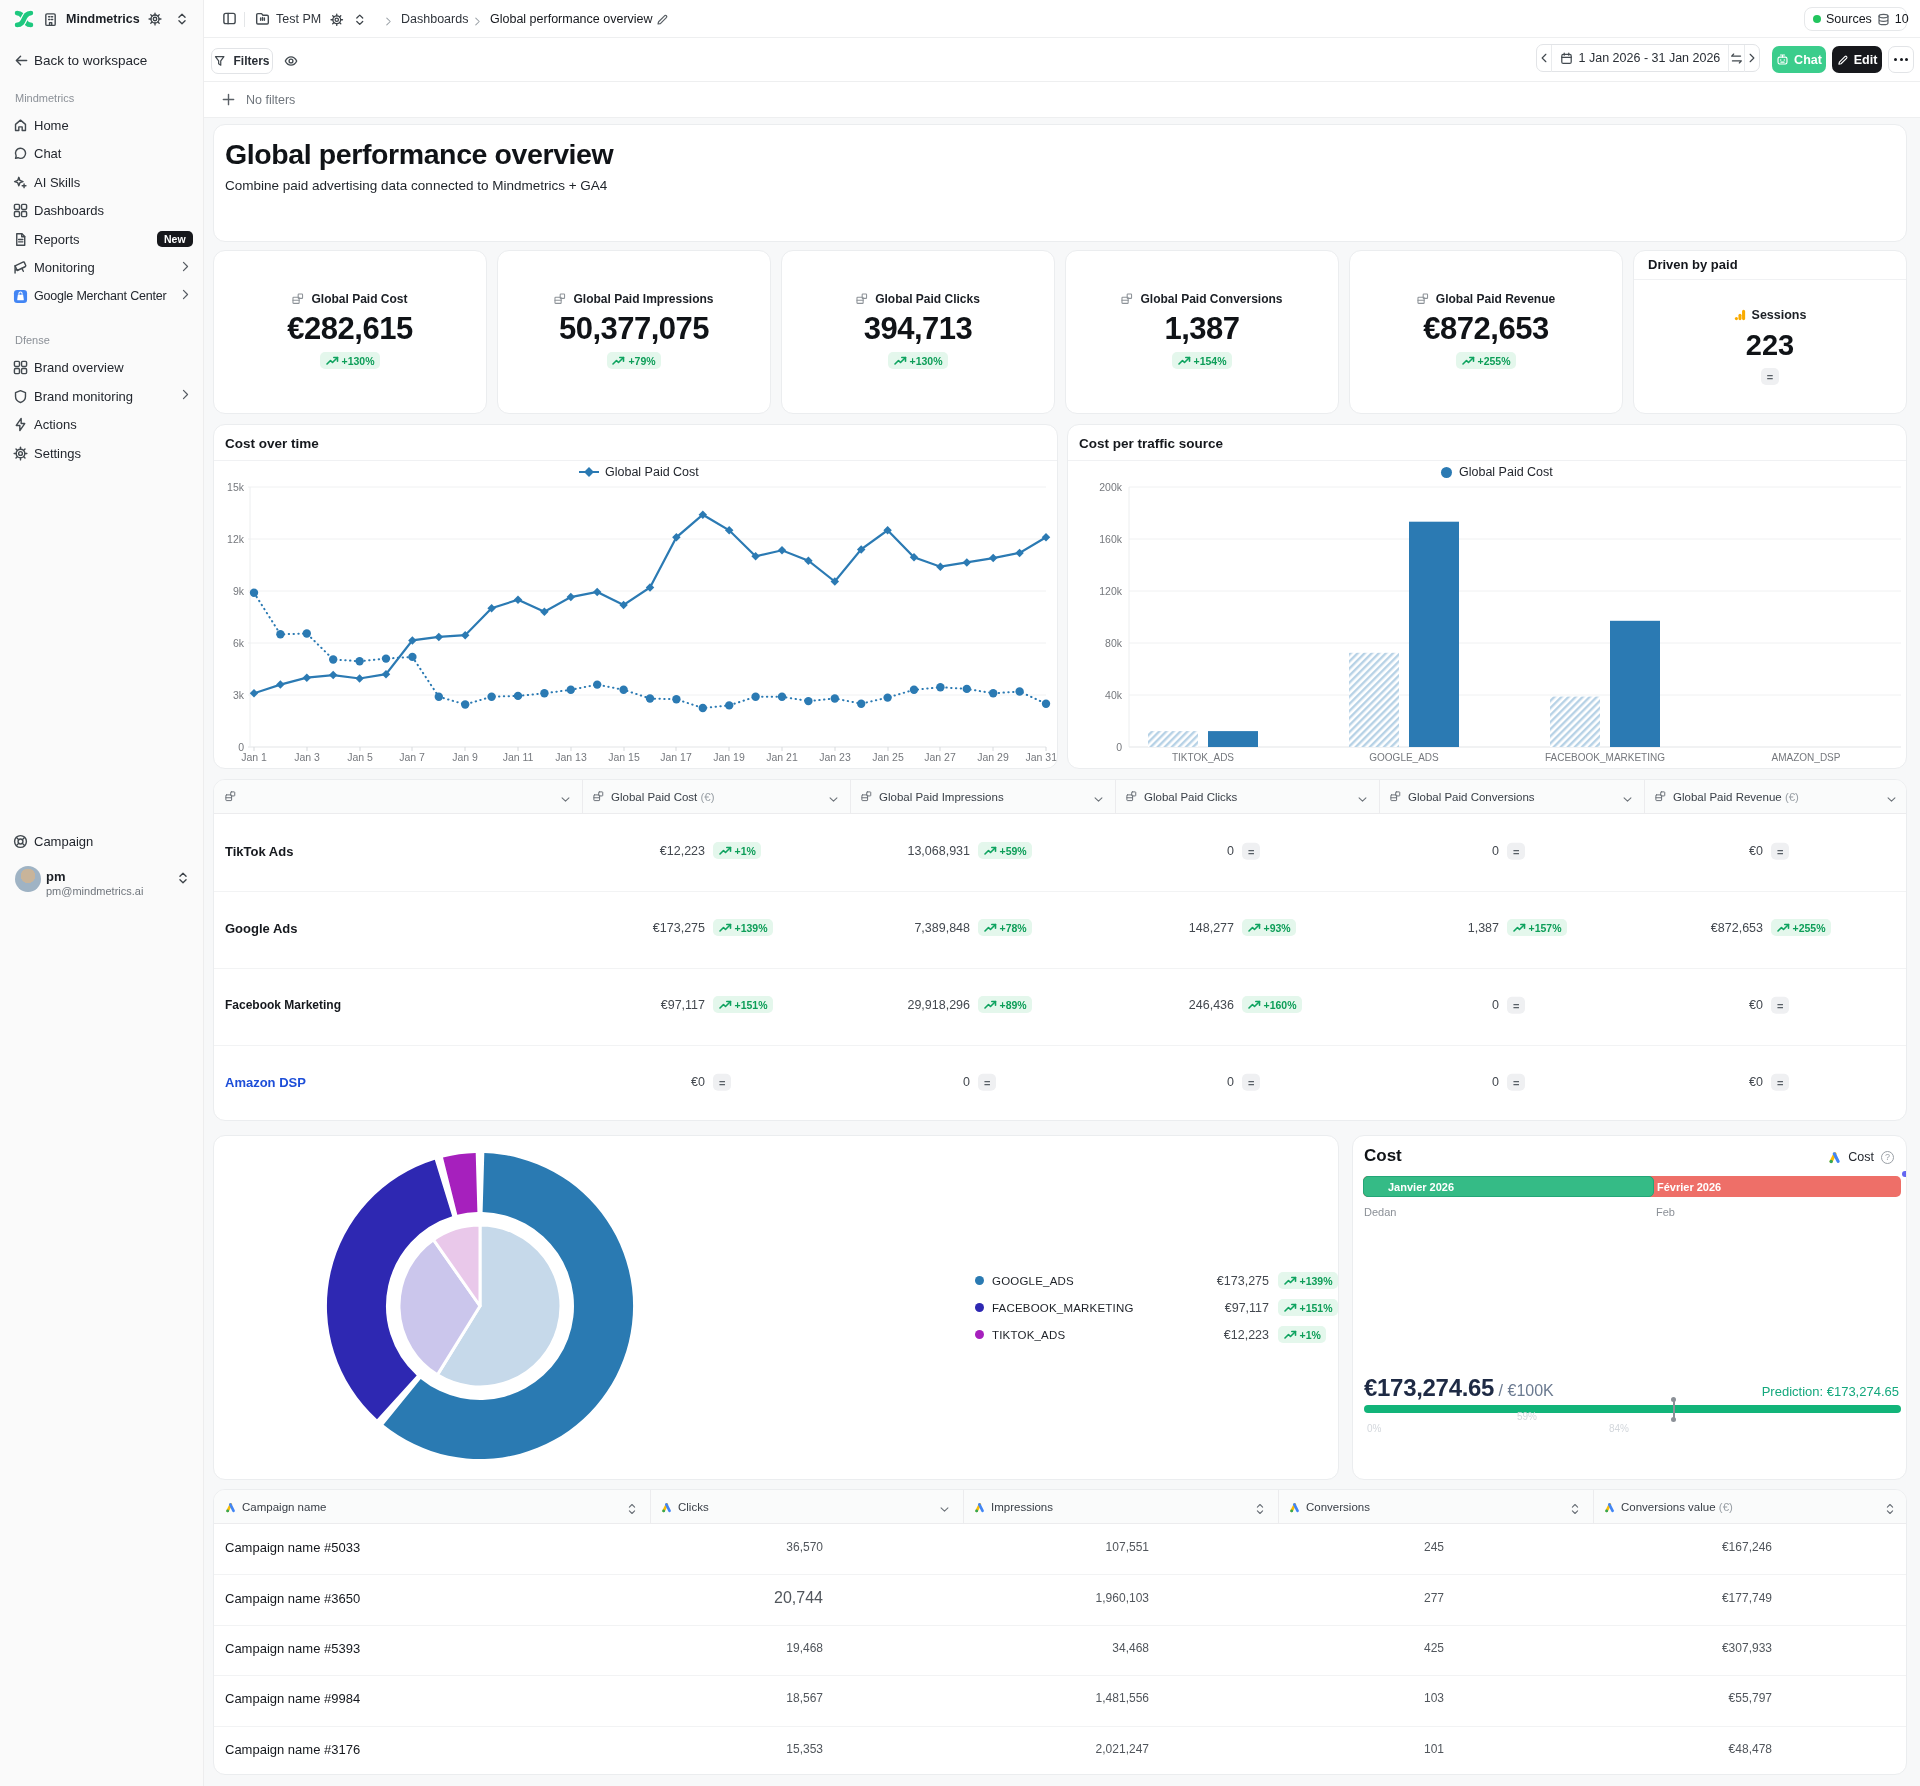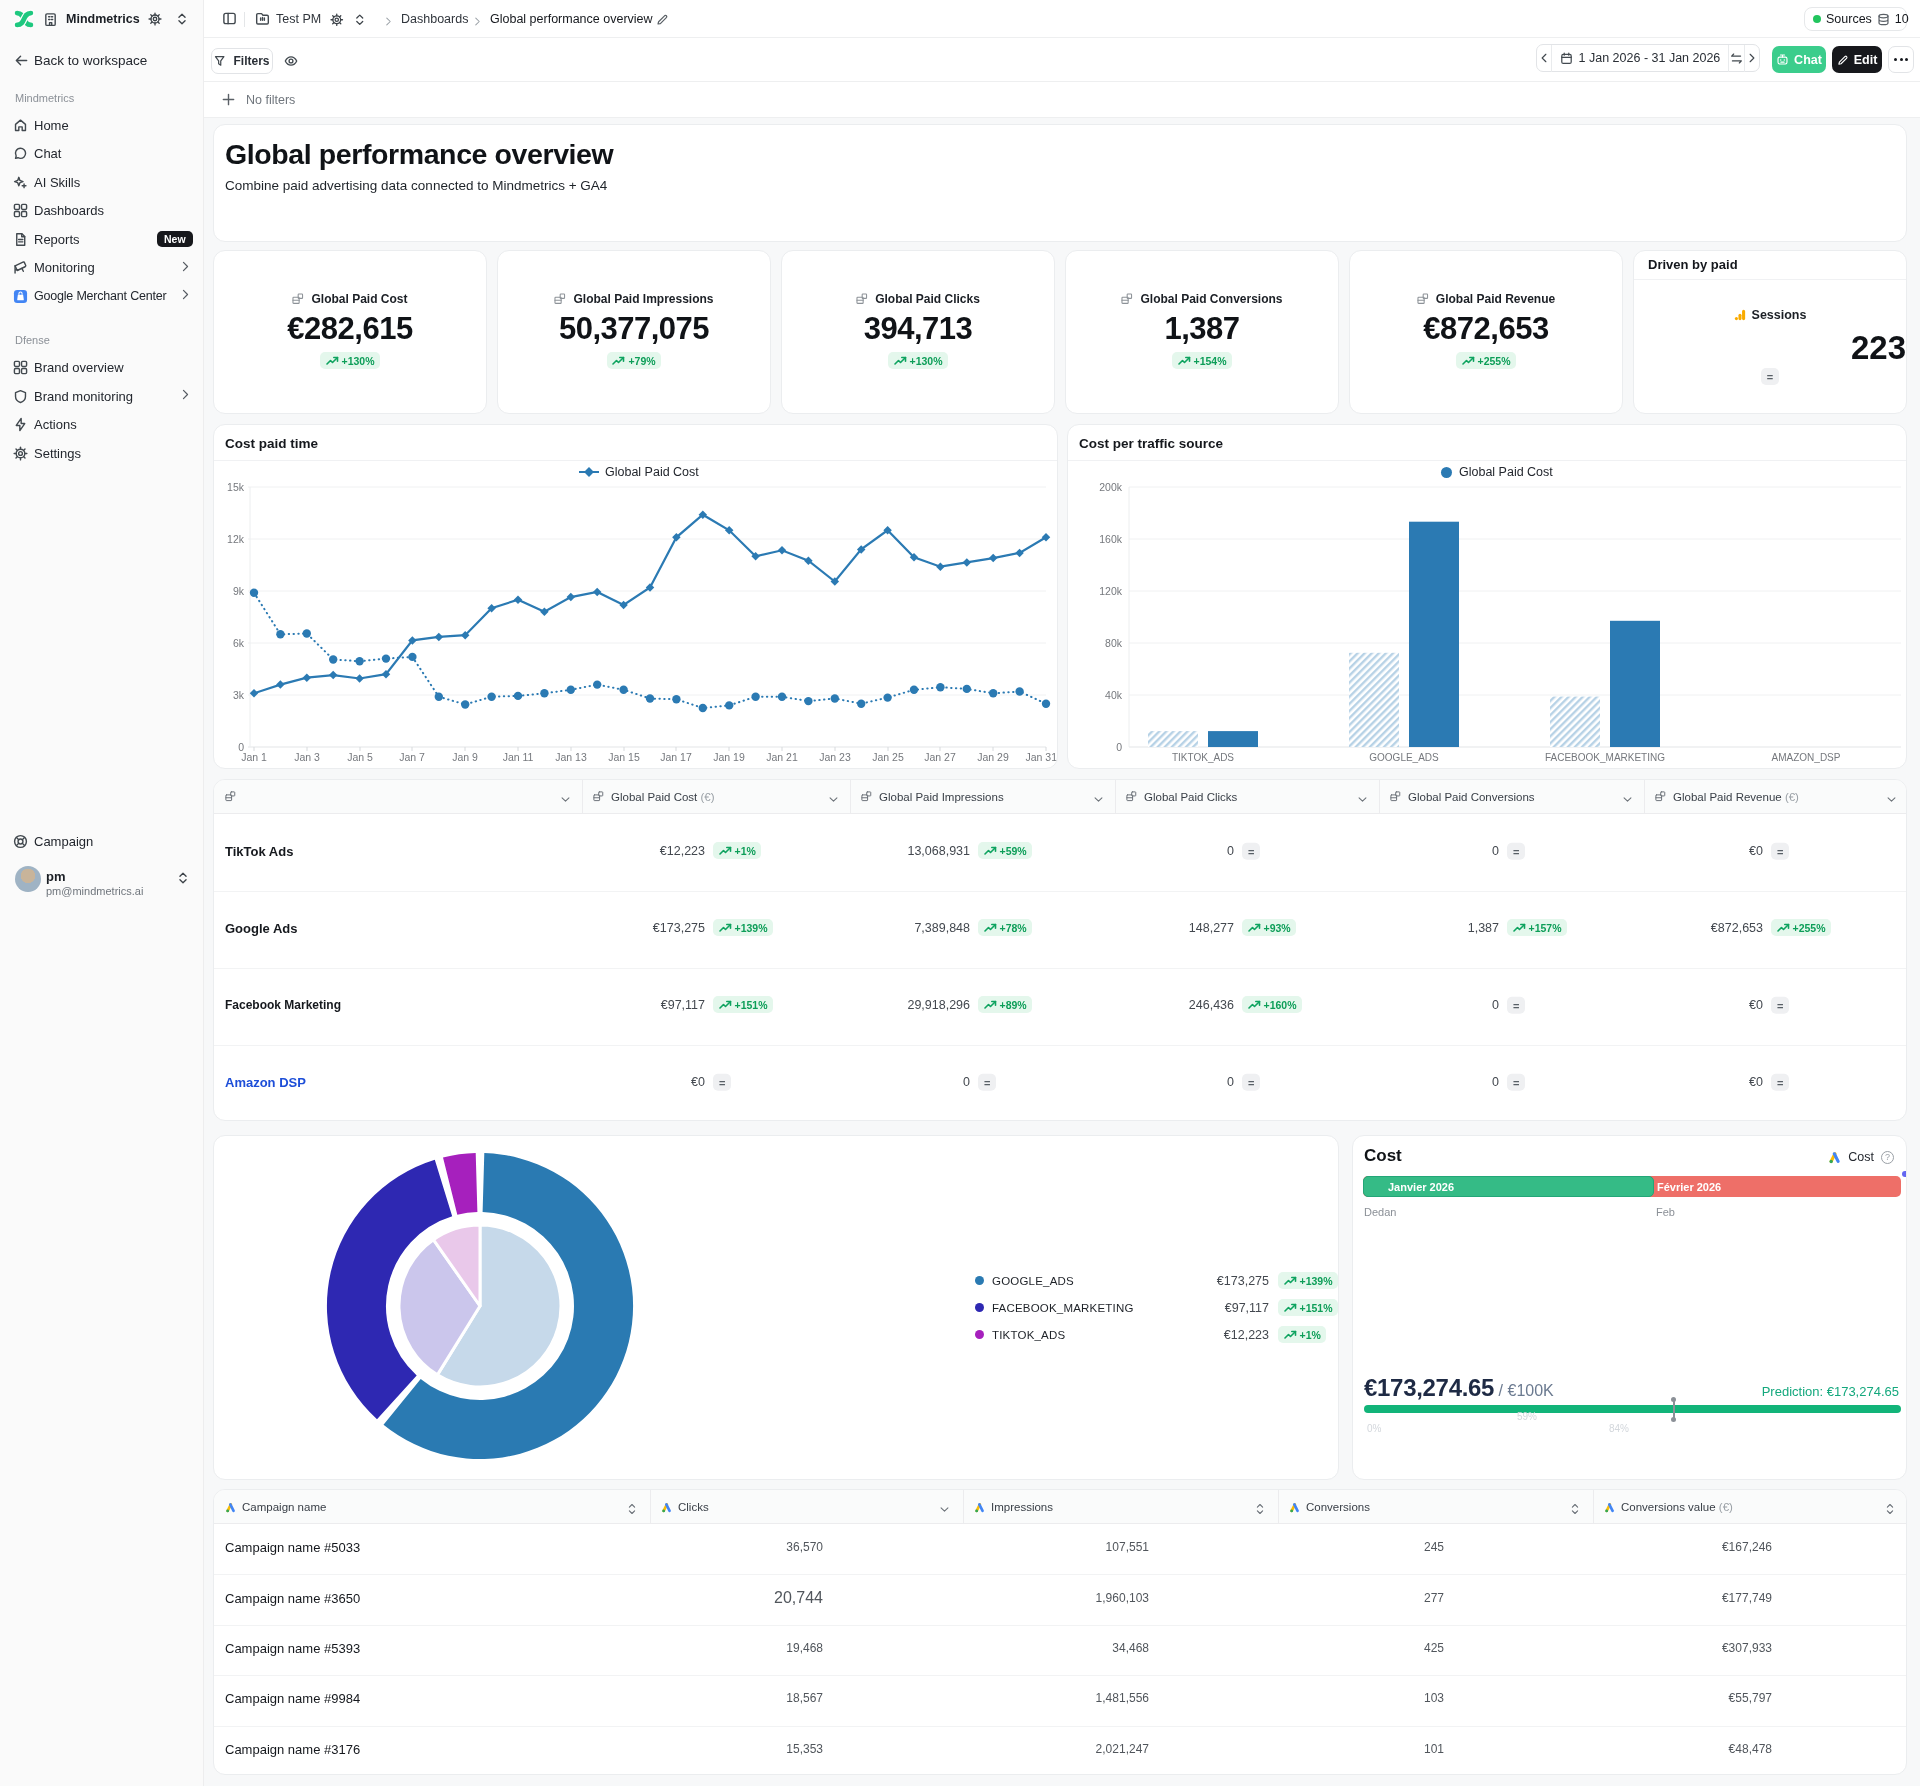--- a/index.html
+++ b/index.html
@@ -374,27 +374,27 @@
     <div class="abs" style="left:14px;top:6px;font-size:13px;font-weight:bold;color:#15181d">Driven by paid</div>
     <div class="abs" style="left:0;top:28px;width:100%;height:1px;background:#f0f1f3"></div>
     <div class="abs flex" style="left:0;top:57px;width:100%;justify-content:center;gap:6px">
       <svg width="12" height="12" viewBox="0 0 14 14" style="flex:none">
         <rect x="9.4" y="1" width="3.6" height="12" rx="1.8" fill="#f9ab00"></rect>
         <rect x="5.2" y="5.5" width="3.6" height="7.5" rx="1.8" fill="#f9ab00"></rect>
         <circle cx="2.8" cy="11.2" r="1.8" fill="#f9ab00"></circle>
       </svg>
       <span style="font-size:12.5px;font-weight:bold;color:#1b1f25">Sessions</span>
     </div>
-    <div class="abs" style="left:0;top:78px;width:100%;text-align:right;font-size:33px;font-weight:bold;color:#101317">223</div>
+    <div class="abs" style="left:0;top:78px;width:100%;text-align:center;font-size:29px;font-weight:bold;color:#101317">223</div>
     <div class="abs flex" style="left:0;top:117px;width:100%;justify-content:center">
       <span class="beq">=</span>
     </div>
   </div>
 <div class="card" style="left:213px;top:424px;width:845px;height:345px;overflow:hidden">
-    <div class="abs hdr" style="left:11px;top:11px">Cost paid time</div>
+    <div class="abs hdr" style="left:11px;top:11px">Cost over time</div>
     <div class="abs" style="left:0;top:35px;width:100%;height:1px;background:#f0f1f3"></div>
     <svg width="845" height="345" viewBox="0 0 845 345" style="position:absolute;left:0;top:0">
 <style>.ax{font:10.5px "Liberation Sans",sans-serif;fill:#75787d}</style>
 <line x1="34" y1="270" x2="832" y2="270" stroke="#f0f1f2" stroke-width="1"></line>
       <line x1="34" y1="218" x2="832" y2="218" stroke="#f0f1f2" stroke-width="1"></line>
       <line x1="34" y1="166" x2="832" y2="166" stroke="#f0f1f2" stroke-width="1"></line>
       <line x1="34" y1="114" x2="832" y2="114" stroke="#f0f1f2" stroke-width="1"></line>
       <line x1="34" y1="62" x2="832" y2="62" stroke="#f0f1f2" stroke-width="1"></line>
 <line x1="34" y1="322" x2="832" y2="322" stroke="#e3e5e7" stroke-width="1"></line>
 <line x1="36" y1="62" x2="36" y2="322" stroke="#eceeef" stroke-width="1"></line>

